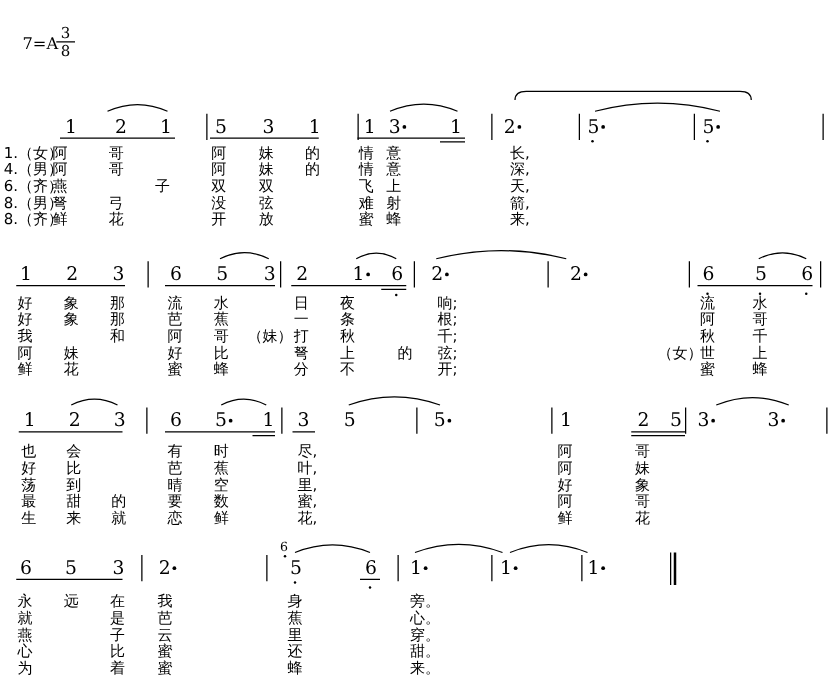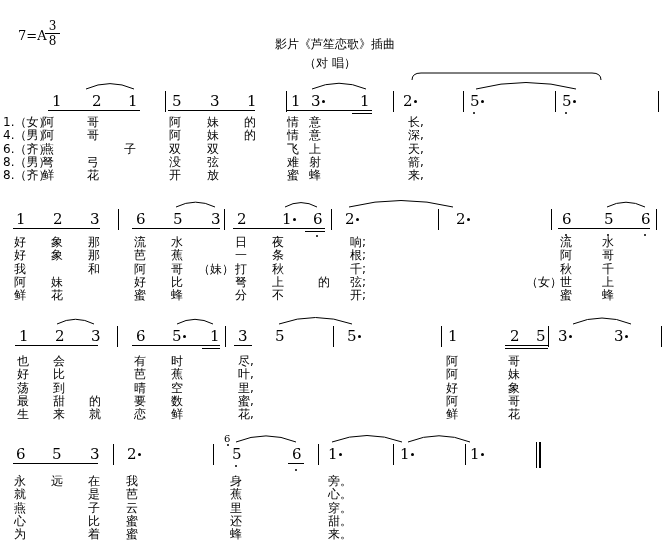--- a/index.html
+++ b/index.html
@@ -36,22 +36,20 @@
 </style>
 </head>
 <body>
 
 <div class="page">
   <div class="keysig">7=A</div>
   <div class="frac">
     <span class="frac-num">3</span>
     <span class="frac-den">8</span>
   </div>
-  <div class="subtitle">影片《芦笙恋歌》插曲</div>
-  <div class="duet">（对 唱）</div>
 
   <svg id="arc-layer" width="670" height="547">
       <path d="M86,89 Q110,78.24 134,89"></path>
       <path d="M312,89 Q339,77.52 366,89"></path>
       <path d="M476,89 Q526,76 576,89"></path>
       <path d="M412,80 Q412,73 421,73 L592,73 Q601,73 601,80"></path>
       <path d="M176,207 Q195.5,197.32 215,207"></path>
       <path d="M285,207 Q301,198.16 317,207"></path>
       <path d="M349,207 Q401,194 453,207"></path>
       <path d="M607,207 Q626,197.44 645,207"></path>

